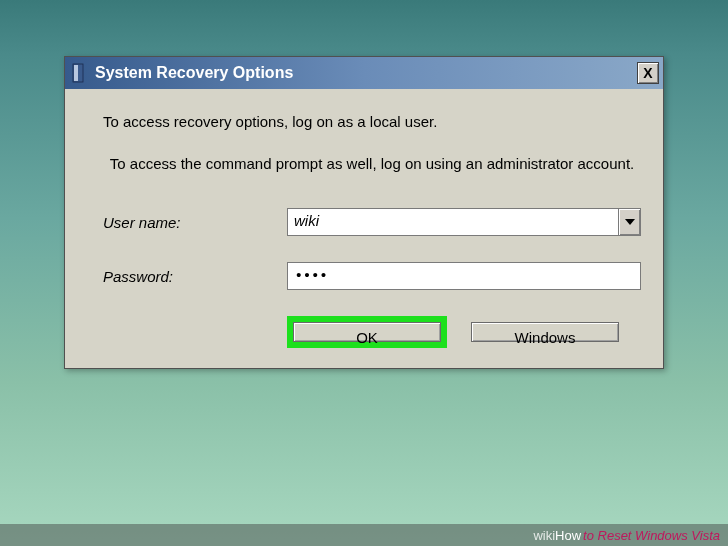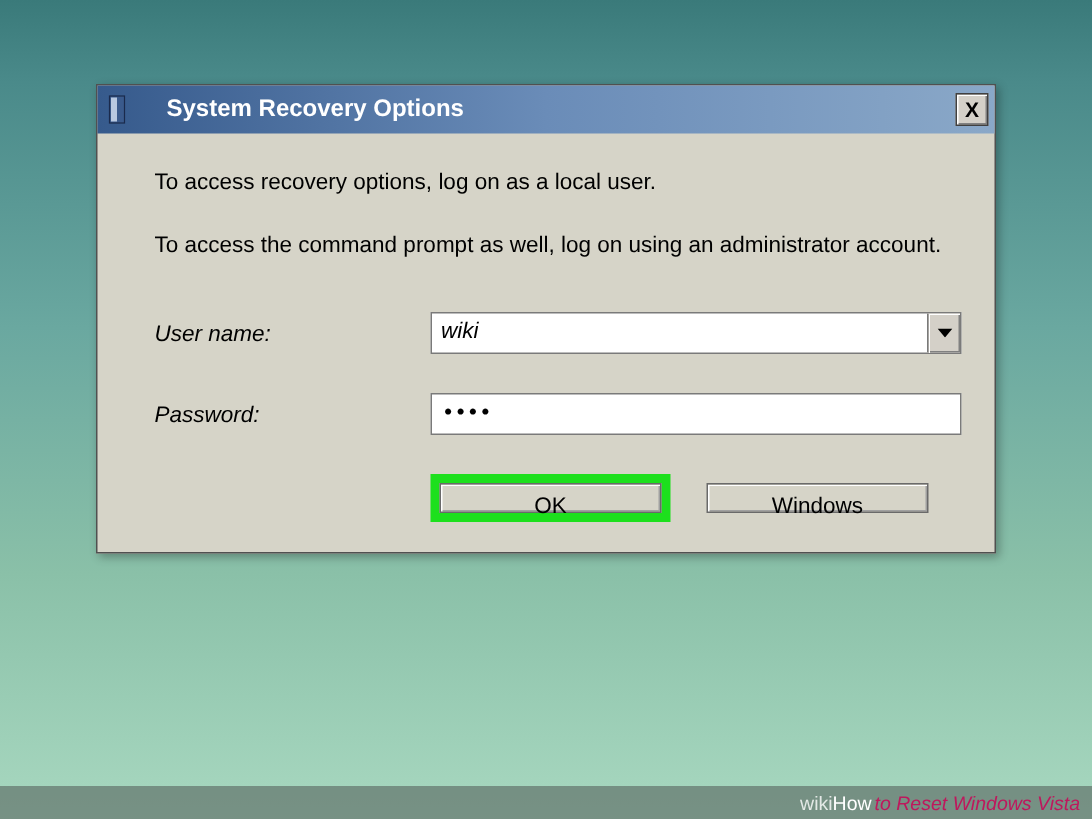--- a/index.html
+++ b/index.html
@@ -21,21 +21,20 @@
     border: 1px solid #505050;
     box-shadow: 2px 2px 6px rgba(0,0,0,0.3);
   }
   .titlebar {
     height: 32px;
     background: linear-gradient(90deg, #365a8c 0%, #6a8cb8 50%, #8aa8c8 100%);
     display: flex;
     align-items: center;
     padding: 0 4px;
     position: relative;
-    gap: 16px;
   }
   .title-icon {
     width: 18px;
     height: 20px;
     margin: 0 6px 0 2px;
   }
   .title-text {
     color: #fff;
     font-weight: bold;
     font-size: 16px;
@@ -55,21 +54,21 @@
     font-weight: bold;
     color: #000;
     cursor: default;
   }
   .content {
     padding: 24px 22px 20px 38px;
     color: #000;
     font-size: 15px;
   }
   .instr1 { margin-bottom: 24px; }
-  .instr2 { margin-bottom: 34px; line-height: 1.35; }
+  .instr2 { margin-bottom: 34px; line-height: 1.35; text-align: center; }
   .row {
     display: flex;
     align-items: center;
     margin-bottom: 26px;
     font-style: italic;
   }
   .label-cell {
     width: 184px;
     font-size: 15px;
   }

